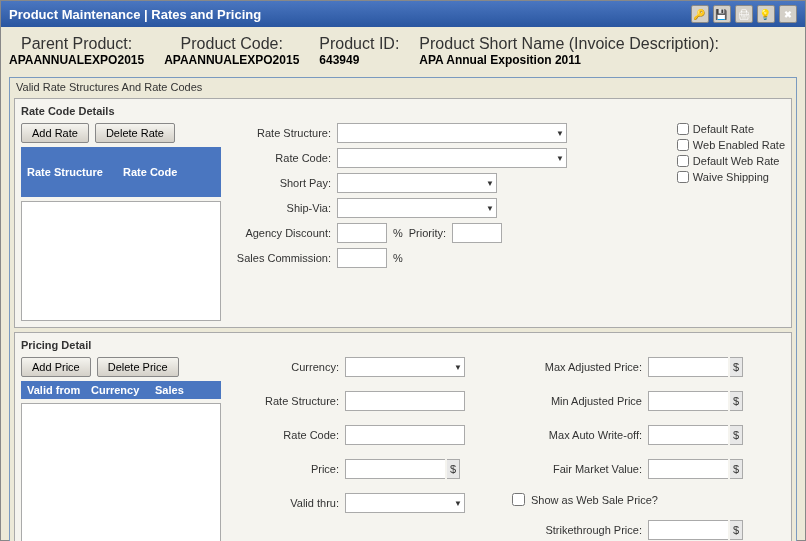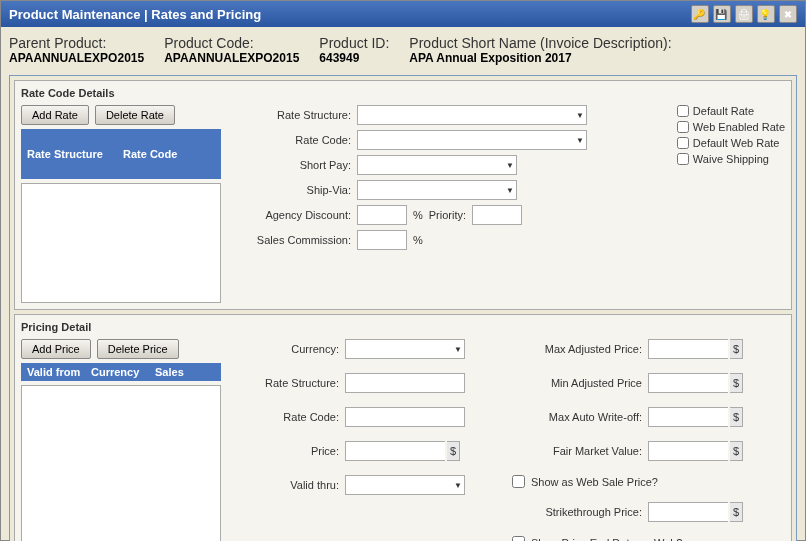--- a/index.html
+++ b/index.html
@@ -60,22 +60,23 @@
       display: flex;
       gap: 20px;
       padding: 2px 0 6px 0;
       align-items: flex-start;
     }
     .info-group {
       display: flex;
       flex-direction: column;
     }
     .info-label {
-      font-size: 14px;
-      color: #333;
+      font-size: 16px;
+      color: #333;
+      text-align: center;
     }
     .info-value {
       font-size: 12px;
       font-weight: bold;
       color: #000;
     }
     .section-outer {
       border: 1px solid #7a9abf;
       background: #ece9d8;
       flex: 1;
@@ -100,21 +101,21 @@
       gap: 4px;
     }
     .rate-section-title {
       font-size: 11px;
       font-weight: bold;
       color: #333;
       margin-bottom: 2px;
     }
     .rate-code-inner {
       display: flex;
-      gap: 20px;
+      gap: 0;
     }
     .left-panel {
       width: 200px;
       flex-shrink: 0;
       display: flex;
       flex-direction: column;
       gap: 4px;
     }
     .button-row {
       display: flex;
@@ -335,25 +336,26 @@
       <div class="info-group">
         <span class="info-label">Product Code:</span>
         <span class="info-value">APAANNUALEXPO2015</span>
       </div>
       <div class="info-group">
         <span class="info-label">Product ID:</span>
         <span class="info-value">643949</span>
       </div>
       <div class="info-group">
         <span class="info-label">Product Short Name (Invoice Description):</span>
-        <span class="info-value">APA Annual Exposition 2017</span>
+        <span class="info-value">APA Annual Exposition 2011</span>
       </div>
     </div>
 
     <div class="section-outer">
+      <div class="section-outer-title">Valid Rate Structures And Rate Codes</div>
 
       <div class="rate-section">
         <div class="rate-section-title">Rate Code Details</div>
         <div class="rate-code-inner">
 
           <div class="left-panel">
             <div class="button-row">
               <button class="btn">Add Rate</button>
               <button class="btn">Delete Rate</button>
             </div>

